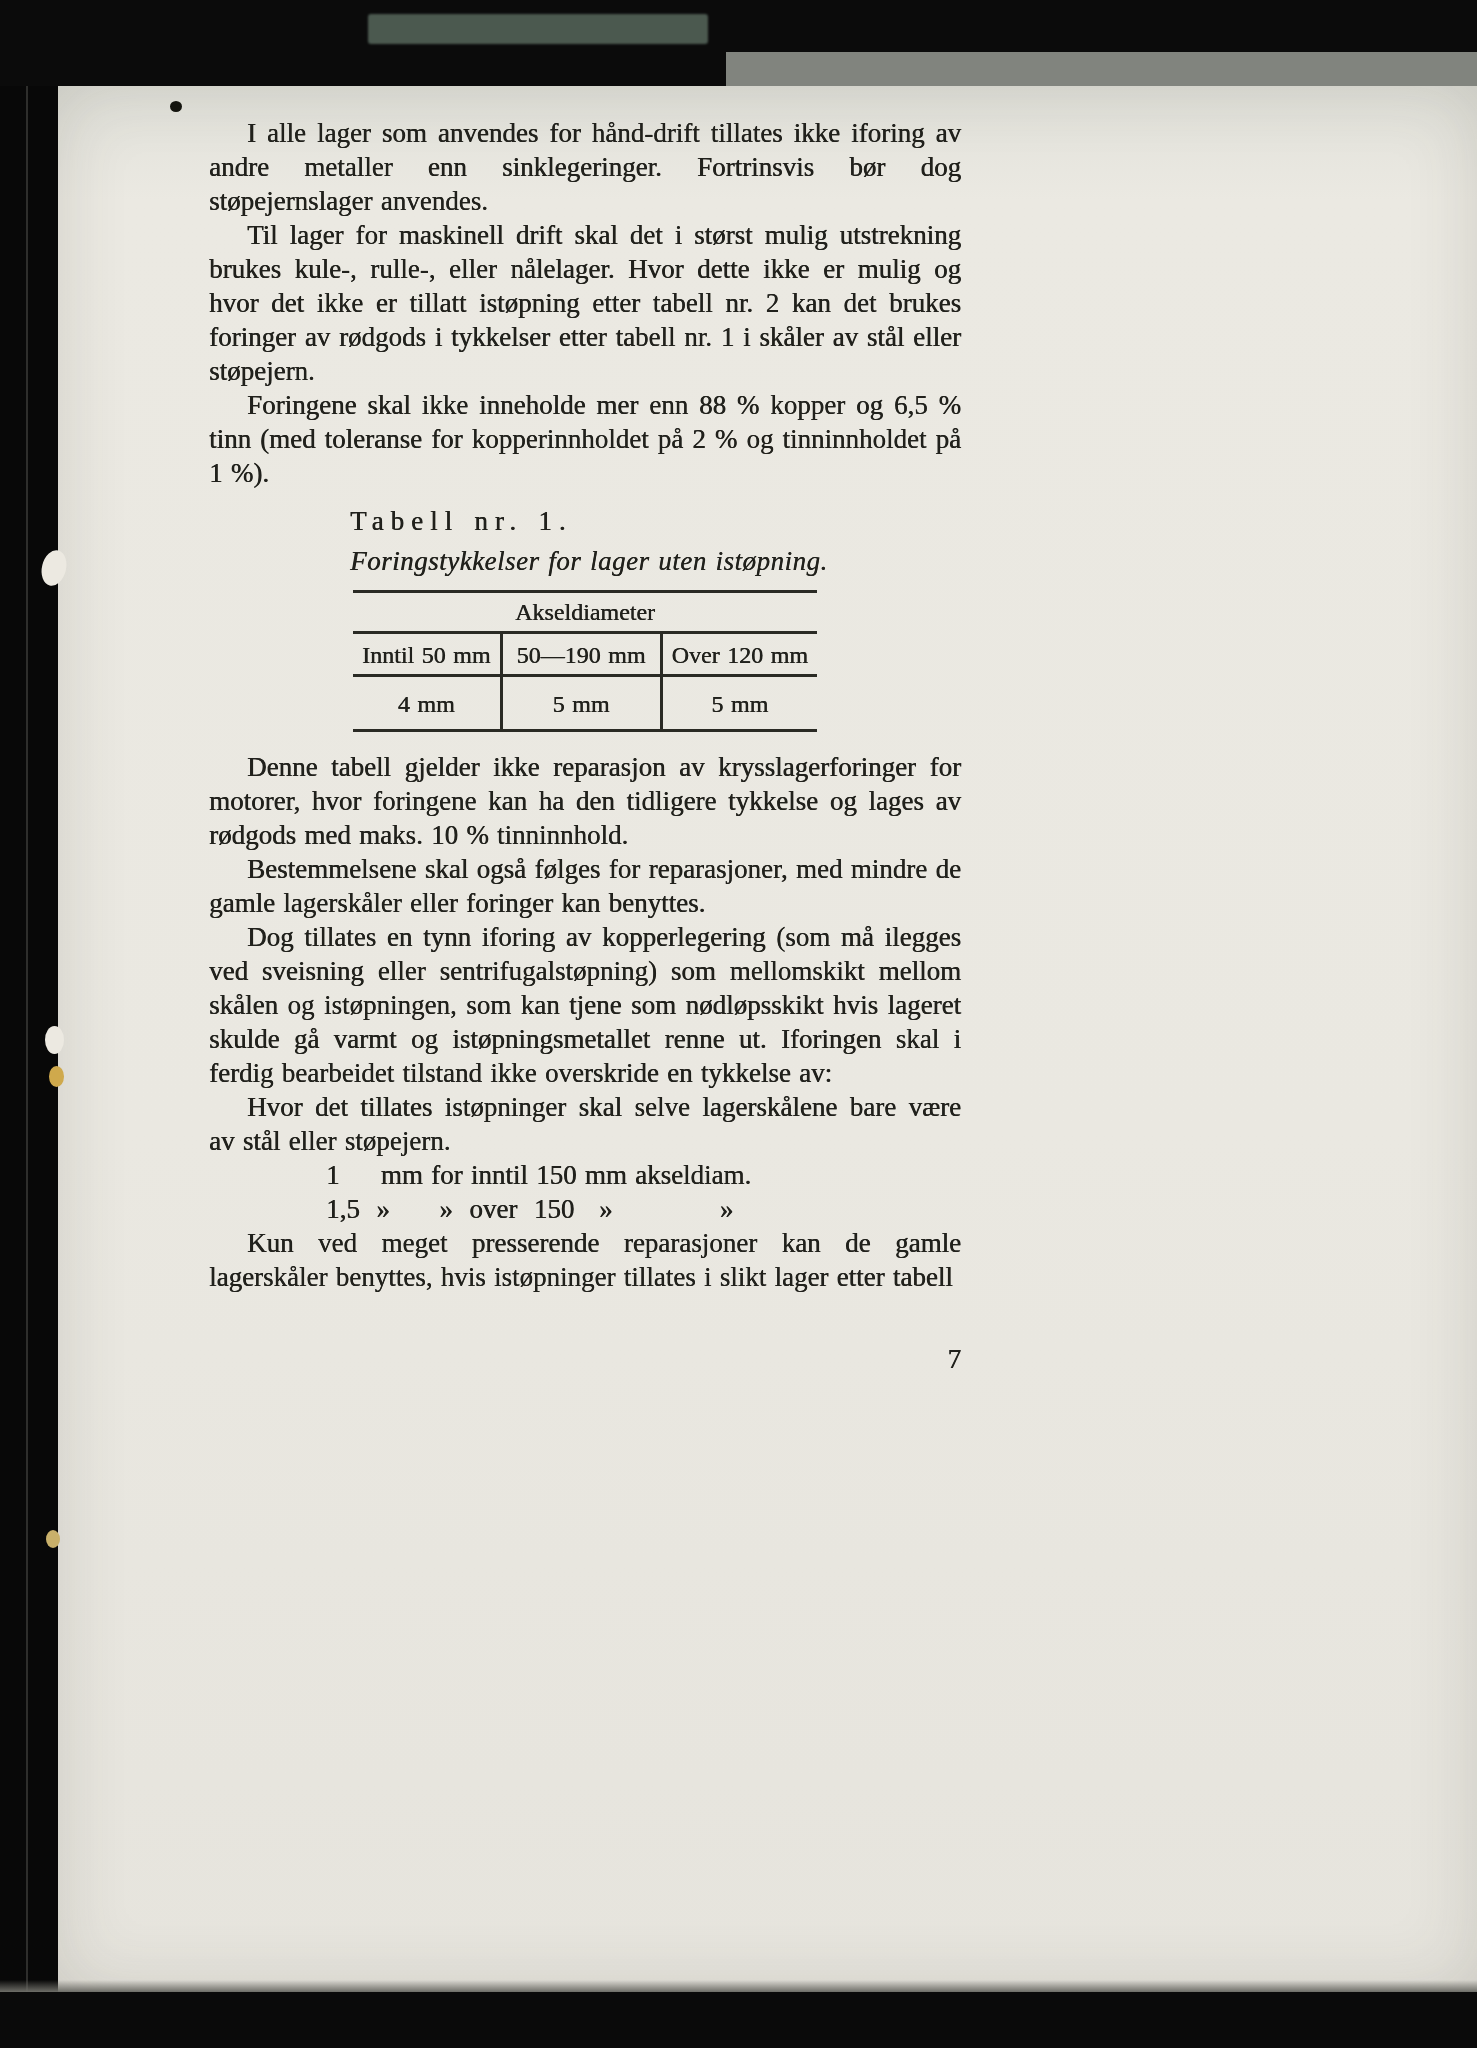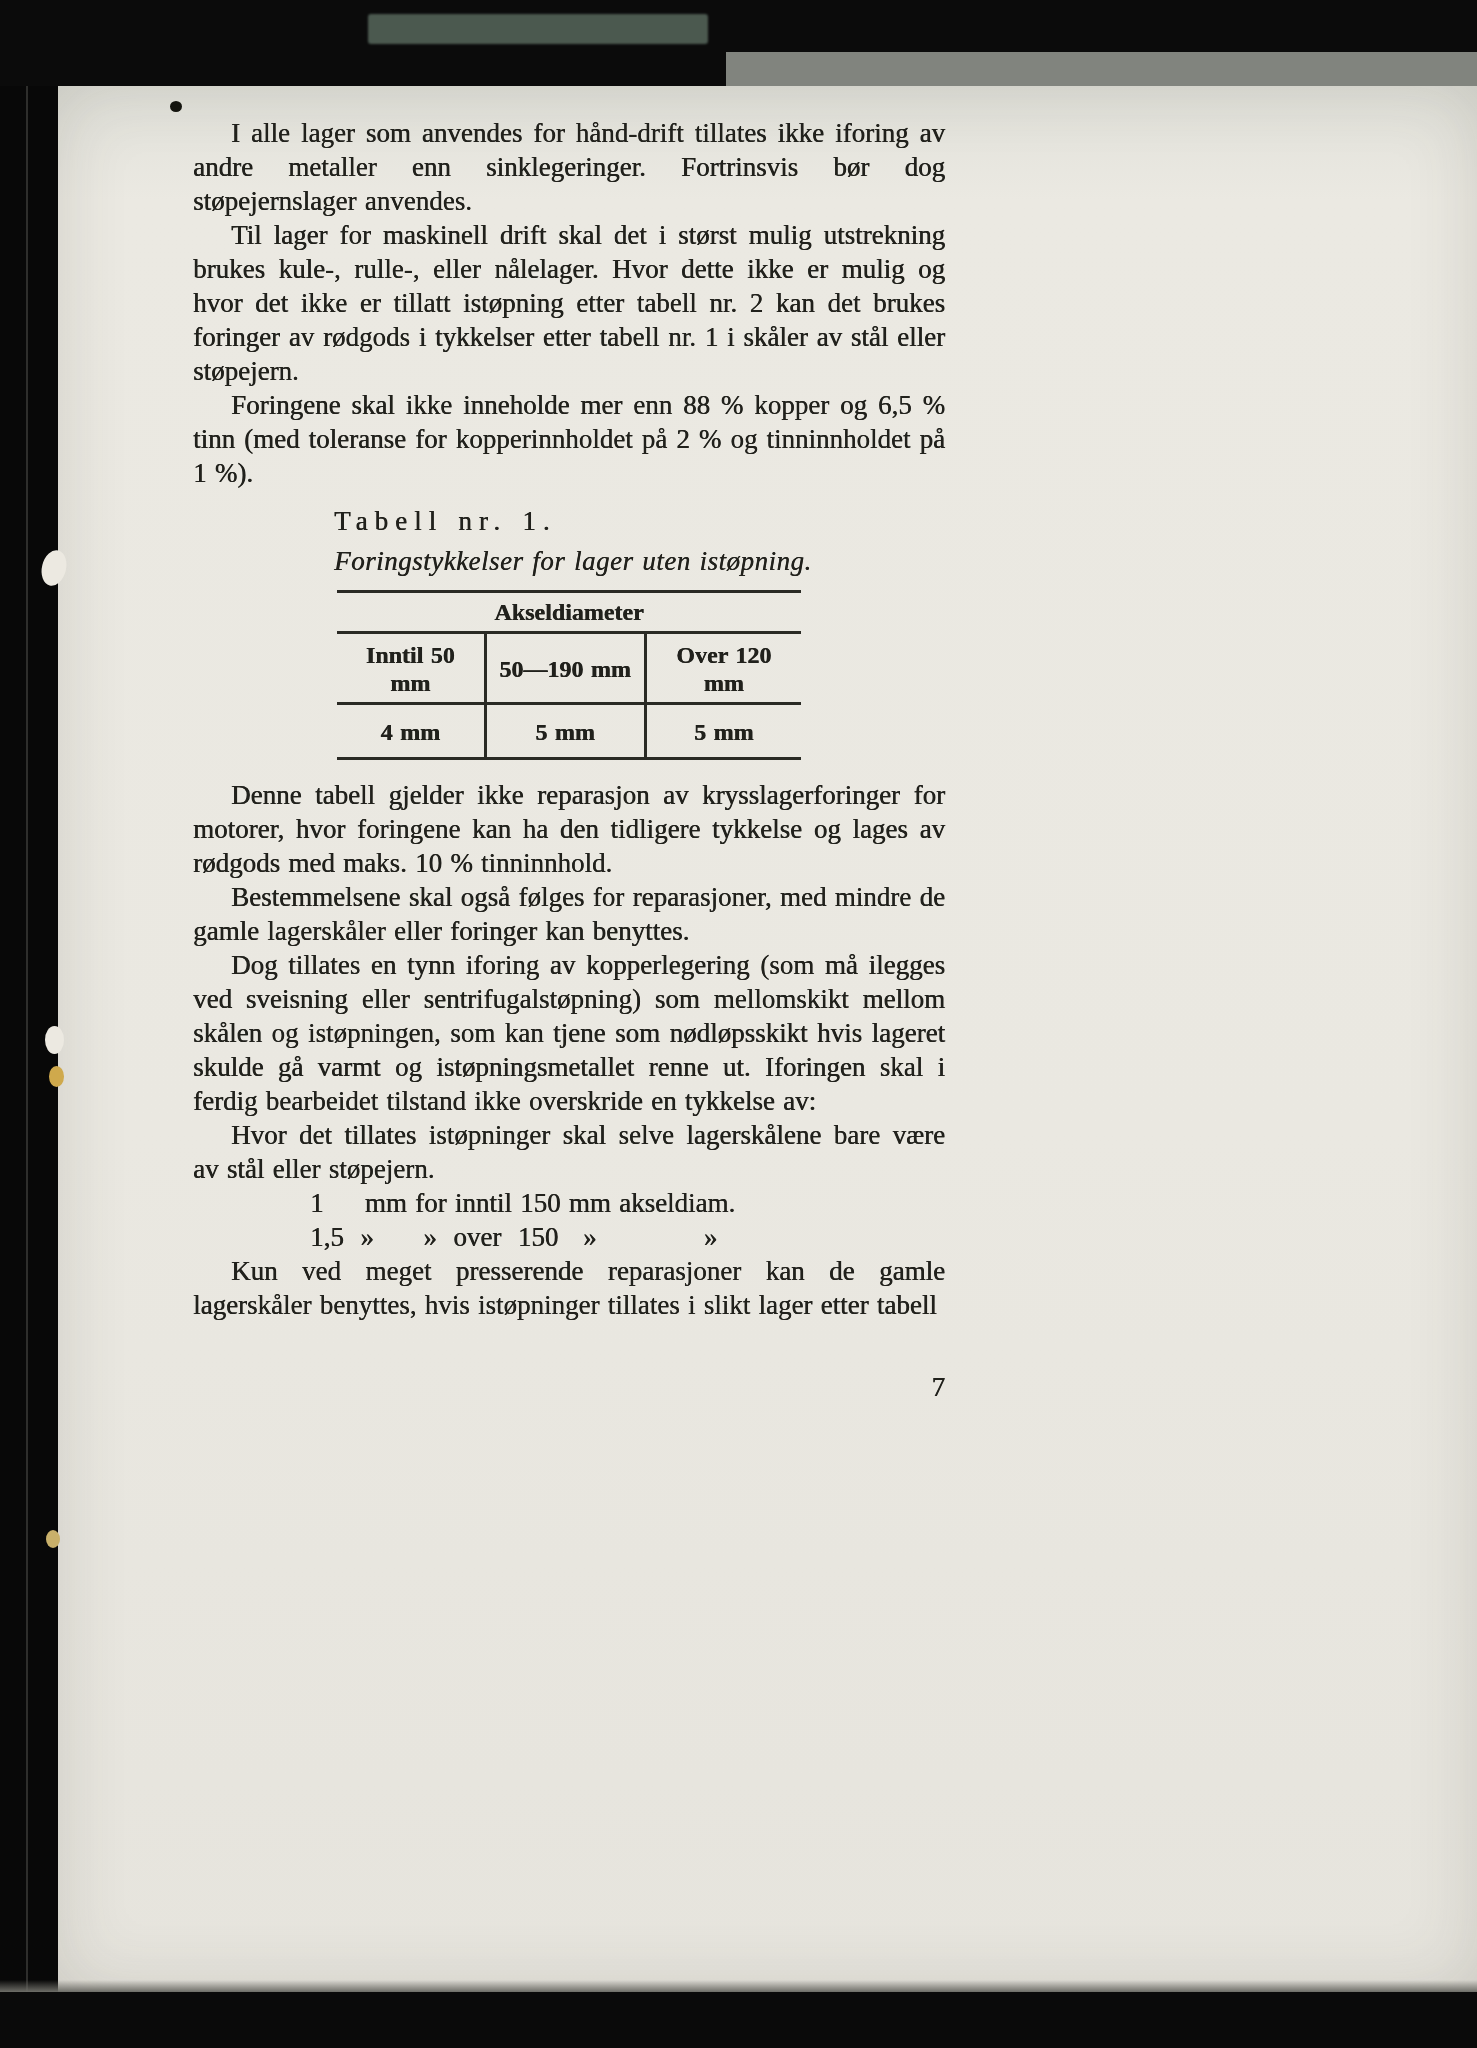--- a/index.html
+++ b/index.html
@@ -14,21 +14,21 @@
   
   .paper {
     position: absolute;
     left: 58px; top: 86px; right: 0; bottom: 56px;
     background: linear-gradient(180deg, #e1e1da 0%, #ebe9e2 6%, #eae8e1 55%, #e6e4dd 100%);
     box-shadow: inset 0 0 70px rgba(60,60,48,.16);
   }
 
   .content {
     position: absolute;
-    left: 135px; top: 30px; width: 752px;
+    left: 151px; top: 30px; width: 752px;
     color: #21211c;
     font-size: 27px;
     line-height: 34px;
     text-shadow: .4px 0 0 currentColor;
     word-spacing: 1.5px;
   }
   .content p {
     margin: 0;
     text-align: justify;
     text-indent: 38px;
@@ -51,21 +51,21 @@
   table.tbl {
     border-collapse: collapse;
     width: 464px;
     margin: 0 auto;
     font-size: 24px;
     line-height: 28px;
     border-top: 3px solid #2a2a24;
     border-bottom: 3px solid #2a2a24;
   }
   table.tbl th, table.tbl td {
-    font-weight: bold;
+    font-weight: normal;
     text-align: center;
     padding: 5px 8px;
   }
   table.tbl th { border-bottom: 3px solid #2a2a24; }
   tr.cols td { border-bottom: 3px solid #2a2a24; padding-top: 7px; }
   tr.cols td + td, tr.vals td + td { border-left: 3px solid #2a2a24; }
   tr.vals td { padding: 13px 8px 11px; }
   col.c1 { width: 148px; } col.c2 { width: 160px; } col.c3 { width: 156px; }
 
   

